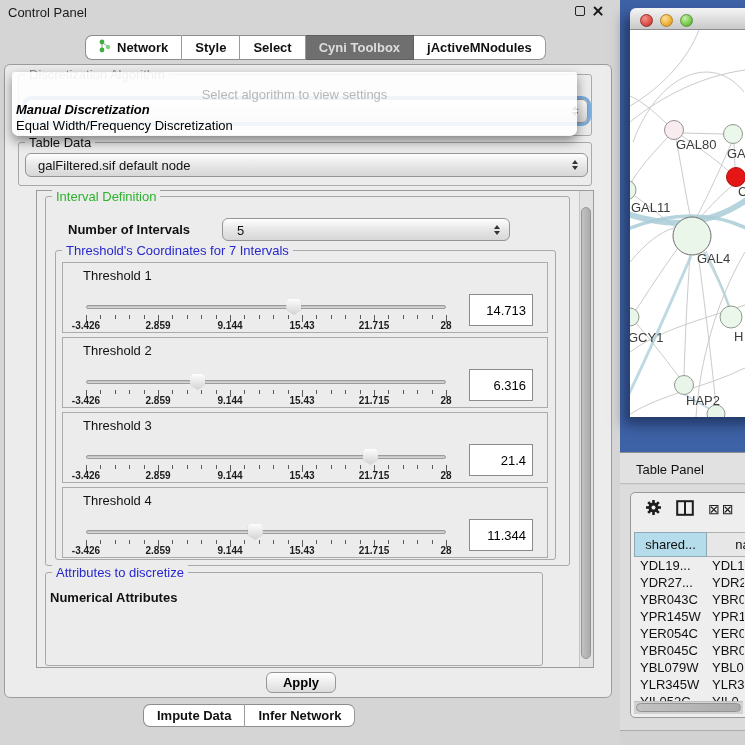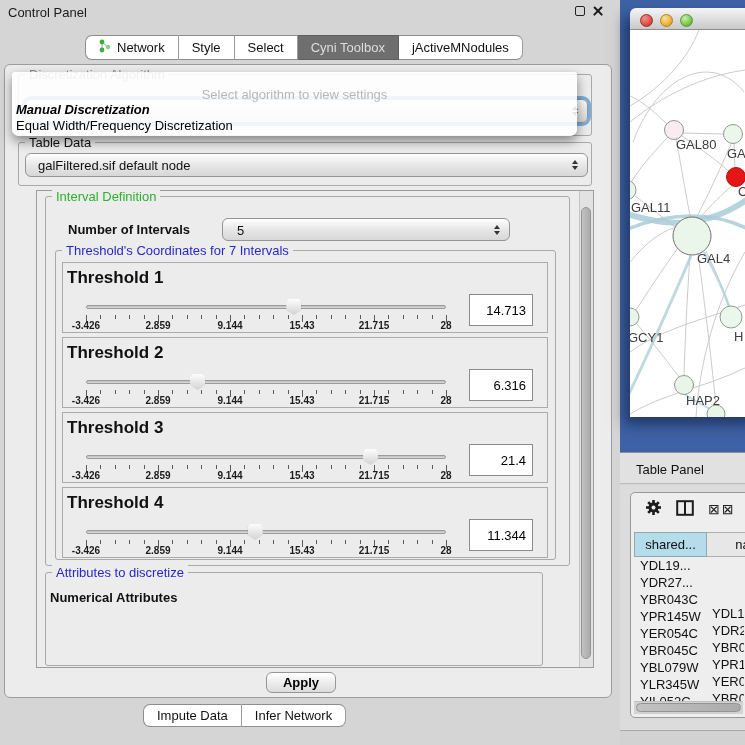--- a/index.html
+++ b/index.html
@@ -11,21 +11,21 @@
   
   #left-bg { left:0; top:0; width:620px; height:745px; background:#d5d5d5; }
   #cp-title { left:8px; top:5px; font-size:13px; color:#1a1a1a; }
   #float-icon { left:575px; top:6px; width:10px; height:10px; border:1.6px solid #222; border-radius:2px; }
   #close-icon { left:592px; top:5px; width:12px; height:12px; }
   #close-icon::before, #close-icon::after { content:""; position:absolute; left:0; top:5px; width:12px; height:2.4px; background:#1a1a1a; border-radius:1px; }
   #close-icon::before { transform:rotate(45deg); }
   #close-icon::after  { transform:rotate(-45deg); }
 
   
-  .tabstrip { display:flex; height:25px; }
+  .tabstrip { display:flex; height:25px;font-weight:bold; }
   .tab { display:flex; align-items:center; padding:0 13px; font-size:13px; background:#fff;
          border-top:1px solid #8d8d8d; border-bottom:1px solid #8d8d8d; border-right:1px solid #9a9a9a; color:#111; white-space:nowrap; }
   .tab:first-child { border-left:1px solid #8d8d8d; border-radius:7px 0 0 7px; }
   .tab:last-child  { border-radius:0 7px 7px 0; }
   .tab.selected { background:#6f6f6f; color:#dedede; border-color:#5f5f5f; }
   #top-tabs { left:85px; top:35px; }
   #bottom-tabs { left:143px; top:704px; height:23px; }
   #bottom-tabs .tab { font-size:13px; }
   .net-tab-icon { margin-right:6px; }
 
@@ -52,21 +52,21 @@
 
   
   #scrollpane { left:36px; top:190px; width:558px; height:478px; border:1px solid #9c9c9c; background:#ececec; }
   .vscroll-track { position:absolute; background:#e2e2e2; border-left:1px solid #c4c4c4; }
   .scroll-thumb { position:absolute; background:linear-gradient(90deg,#c2c2c2,#ababab); border:1px solid #949494; border-radius:5px; }
   #main-vscroll { left:579px; top:191px; width:14px; height:476px; }
   #main-vscroll-thumb { left:581px; top:207px; width:10px; height:452px; }
 
   
   .threshold-box { position:absolute; left:62px; width:486px; height:71px; border:1px solid #ababab; background:#ececec; }
-  .threshold-label { position:absolute; left:4px; top:5px; font-size:17px; font-weight:bold; }
+  .threshold-label { position:absolute; left:20px; top:5px; font-size:13px; font-weight:normal; }
   .groove { position:absolute; left:23px; top:42px; width:360px; height:4px; border:1px solid #9b9b9b; border-radius:3px;
             background:linear-gradient(#bdbdbd,#dcdcdc); }
   .slider-thumb { position:absolute; top:36px; width:15px; height:16px;
             background:linear-gradient(#fdfdfd,#d2d2d2); 
             clip-path:polygon(50% 100%, 100% 70%, 100% 18%, 84% 0, 16% 0, 0 18%, 0 70%);
             filter:drop-shadow(0 0 1px #777); }
   .tick { position:absolute; top:52px; width:1px; height:4px; background:#5a5a5a; }
   .tick.major { height:7px; }
   .tick-label { position:absolute; top:57px; transform:translateX(-50%); font-size:10px; font-weight:bold; color:#1c1c1c; }
   .value-field { position:absolute; left:406px; top:31px; width:64px; height:32px; border:1px solid #8b8b8b; background:#fff;
@@ -103,21 +103,21 @@
   #tp-inner { left:630px; top:492px; width:130px; height:226px; background:#eeeeee; border:1px solid #999; border-radius:5px; }
   #gear-icon { left:645px; top:499px; }
   #split-icon { left:676px; top:500px; }
   #check-icons { left:708px; top:501px; font-size:14px; letter-spacing:2px; color:#222; }
   .hdr-cell { position:absolute; top:532px; height:25px; font-size:13px; display:flex; align-items:center; justify-content:center; }
   #hdr-1 { left:634px; width:73px; background:#b4dcea; border:1px solid #8fa9b4; }
   #hdr-2 { left:707px; width:72px; background:#e7e7e7; border:1px solid #b0b0b0; border-left:none; }
   #tp-rows { left:634px; top:558px; width:110px; height:143px; overflow:hidden; }
   .trow { position:relative; height:17px; font-size:13px; white-space:nowrap; }
   .trow .c1 { position:absolute; left:6px; }
-  .trow .c2 { position:absolute; left:78px;margin-top:48px; }
+  .trow .c2 { position:absolute; left:78px; }
   #tp-hscroll { left:634px; top:701px; width:109px; height:13px; background:#d2d2d2; border-top:1px solid #c0c0c0; }
   #tp-hthumb { left:636px; top:703px; width:105px; height:9px; }
   #tp-bottom-strip { left:620px; top:730px; width:125px; height:15px; background:#d2d2d2; border-top:1px solid #ababab; }
 </style>
 </head>
 <body>
 
 <div id="root">
 
   <div id="left-bg" class="abs">

